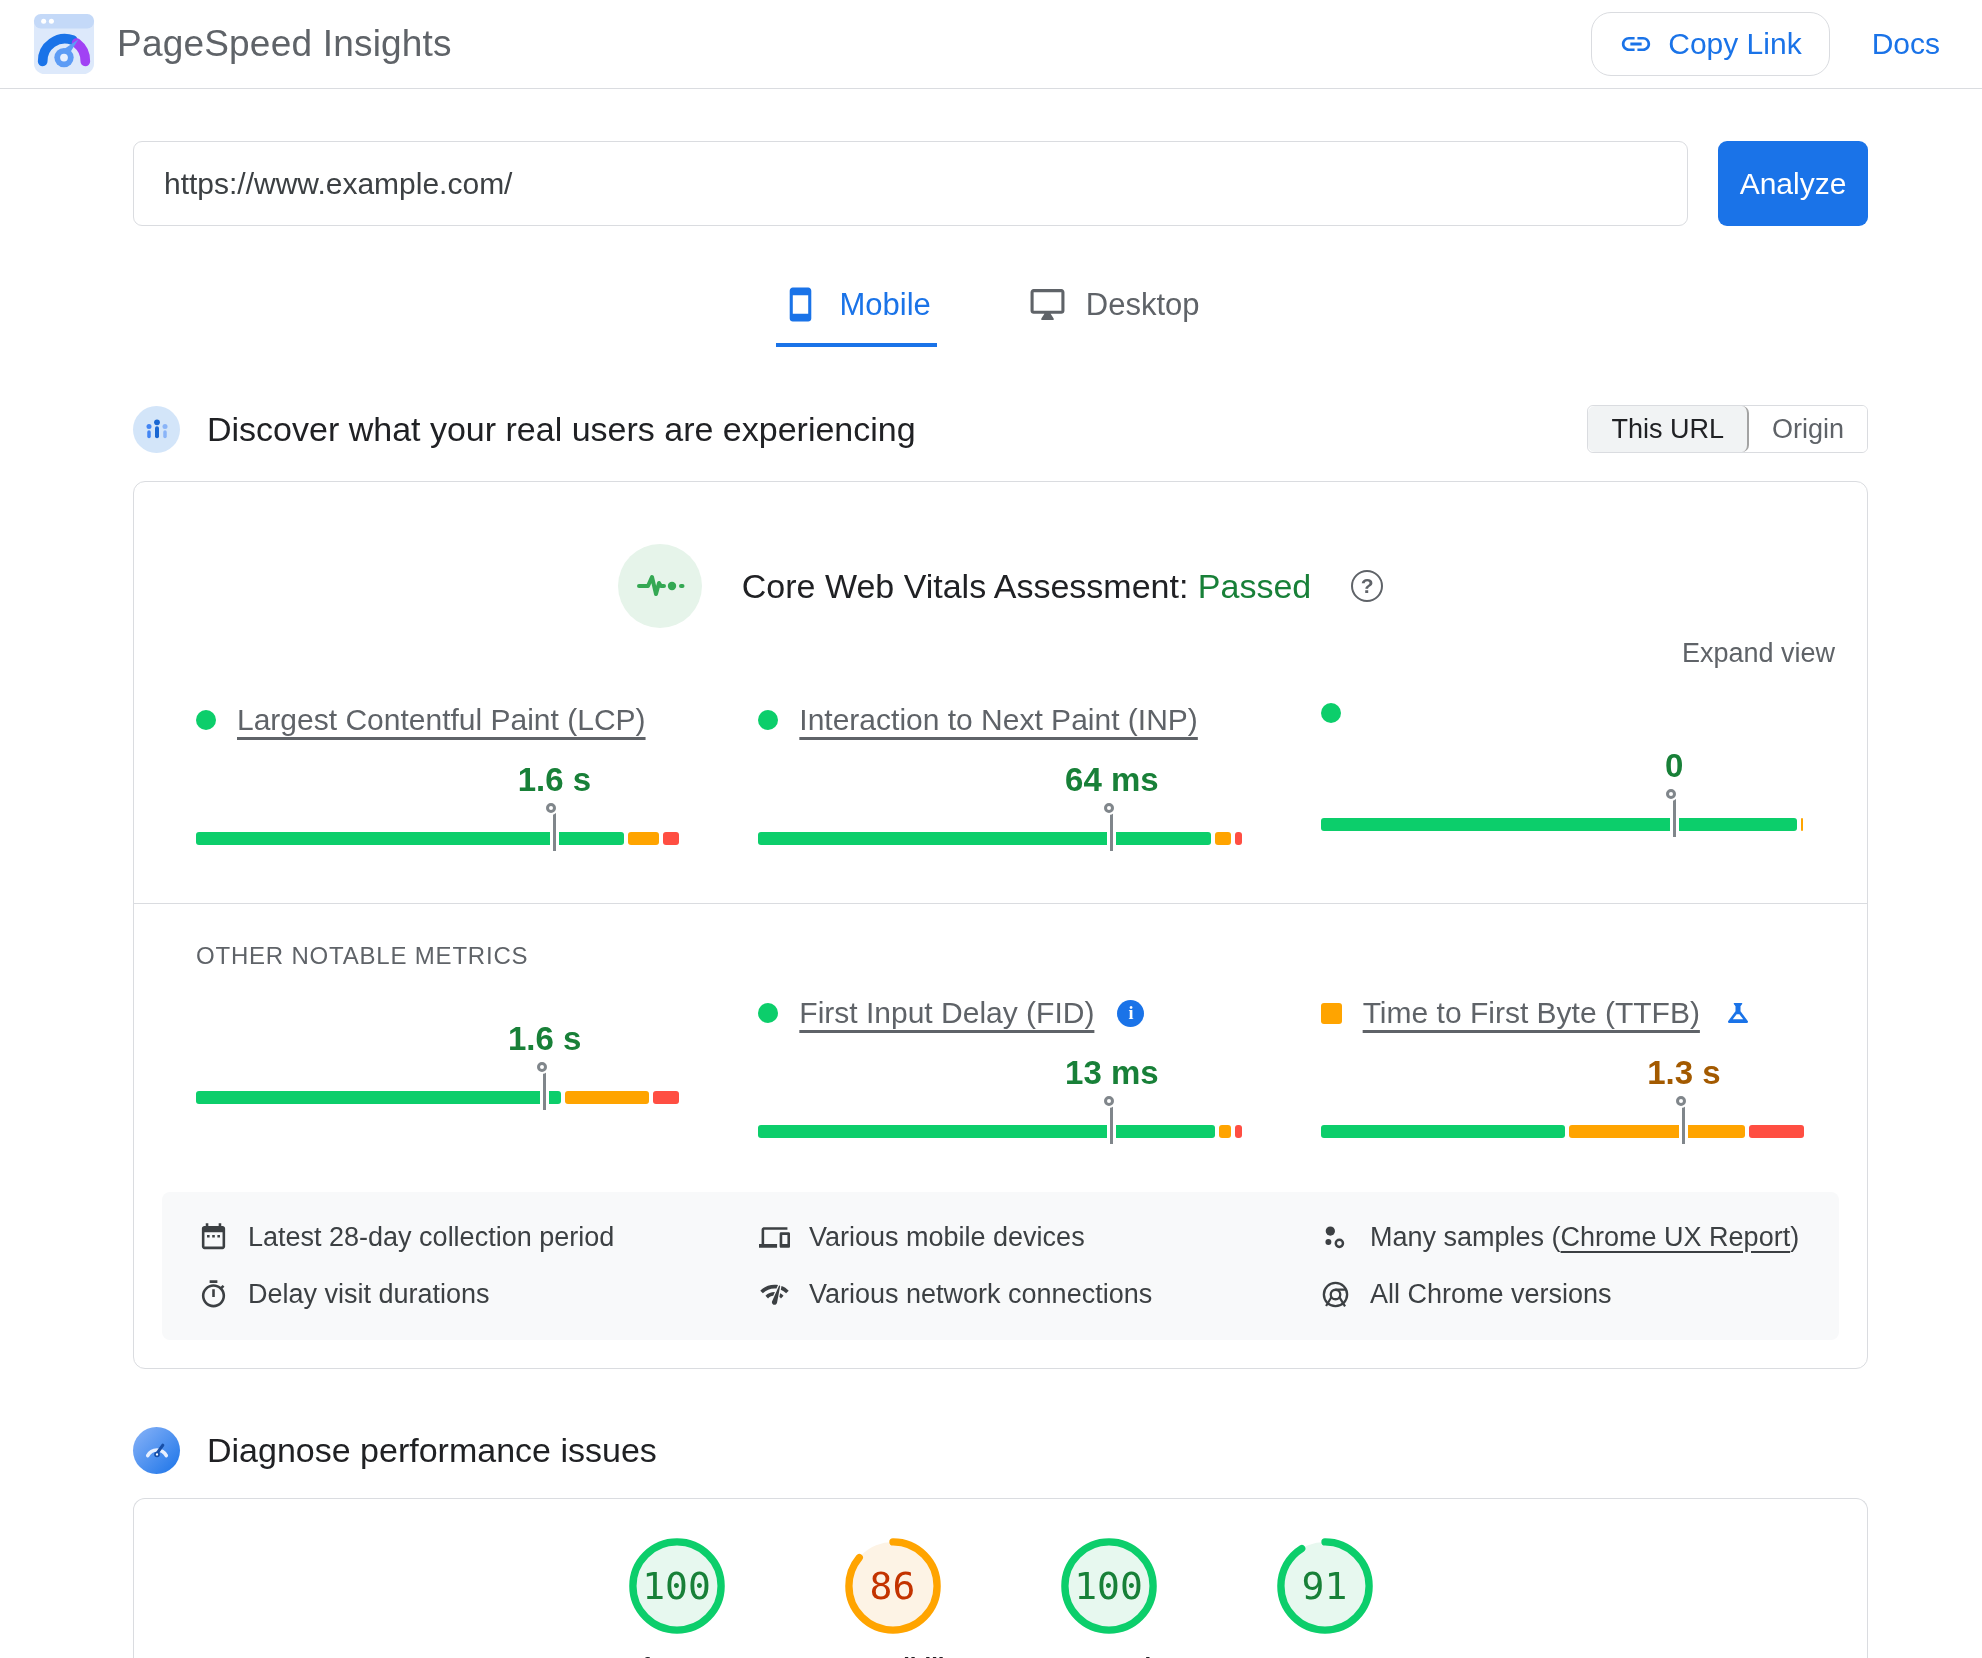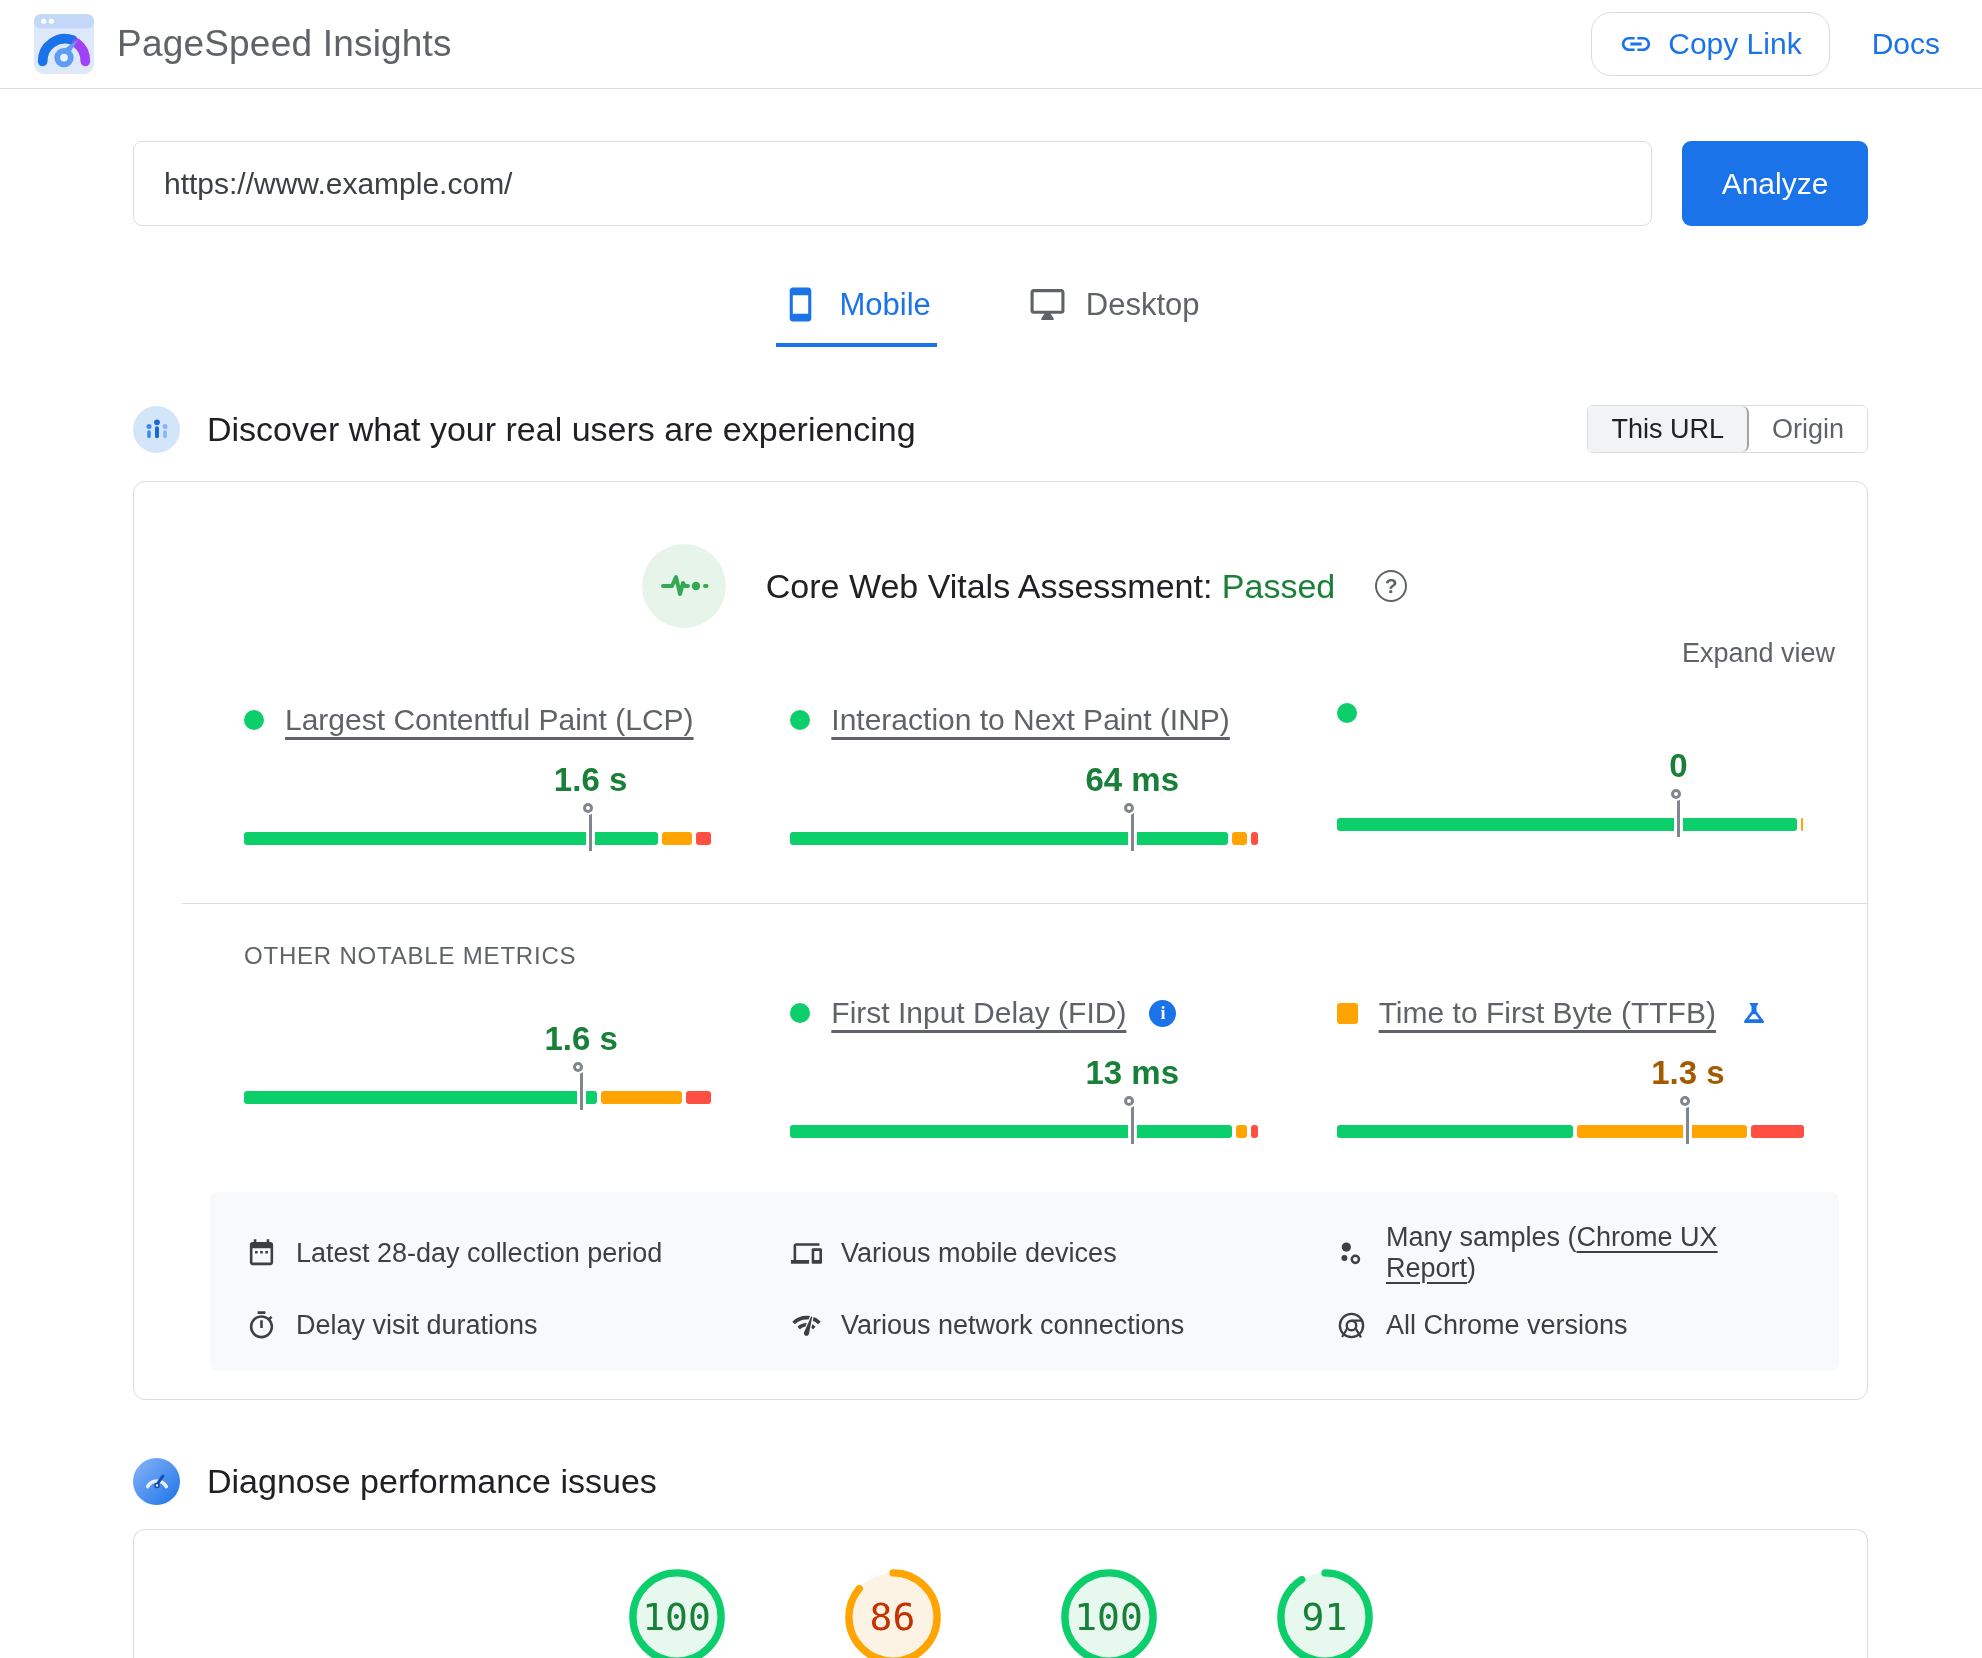--- a/index.html
+++ b/index.html
@@ -14,21 +14,21 @@
   .header-right { margin-left:auto; display:flex; align-items:center; gap:42px; }
   .copy-link-btn { display:flex; align-items:center; gap:15px; height:64px; padding:0 27px;
     border:1px solid #dadce0; border-radius:20px; background:#fff; cursor:pointer;
     color:#1a73e8; font-size:30px; font-weight:500; font-family:inherit; }
   .docs-link { color:#1a73e8; font-size:30px; font-weight:500; text-decoration:none; margin-right:6px; }
 
   
   .url-row { display:flex; gap:30px; margin:52px 114px 0 133px; }
   .url-input { flex:1; height:85px; border:1px solid #dadce0; border-radius:9px;
     font-size:30px; color:#3c4043; padding:0 30px; font-family:inherit; outline:none; }
-  .analyze-btn { width:186px; height:85px; background:#1a73e8; border:none; border-radius:9px;
+  .analyze-btn { width:150px; height:85px; background:#1a73e8; border:none; border-radius:9px;
     color:#fff; font-size:30px; font-weight:500; font-family:inherit; cursor:pointer; }
 
   
   .strategy-tabs { display:flex; justify-content:center; gap:86px; margin-top:50px; }
   .tab { display:flex; align-items:center; gap:20px; font-size:31px; padding:10px 6px 20px;
     text-decoration:none; color:#5f6368; border-bottom:4px solid transparent; cursor:pointer; }
   .tab.active { color:#1a73e8; font-weight:500; border-bottom-color:#1a73e8; }
   .tab svg { width:37px; height:37px; }
 
   
@@ -38,21 +38,21 @@
   .users-icon-bg { background:#d3e5f9; }
   .gauge-icon-bg { background:linear-gradient(135deg,#8ab4f8,#1a73e8); }
   .section-title { font-size:34px; font-weight:500; color:#202124; margin-left:27px; }
 
   .scope-toggle { margin-left:auto; display:flex; border:1px solid #dadce0; border-radius:6px;
     overflow:hidden; height:48px; font-size:27px; }
   .scope-opt { display:flex; align-items:center; padding:0 23px; cursor:pointer; background:#fff; color:#5f6368; }
   .scope-opt.selected { background:#f1f3f4; color:#202124; border-right:2px solid #a3a3a3;border-radius:7px; }
 
   
-  .card { margin:28px 114px 0 133px; border:1px solid #dadce0; border-radius:12px; background:#fff;padding-left:48px; }
+  .card { margin:28px 114px 0 133px; border:1px solid #dadce0; border-radius:12px; background:#fff; }
   .cwv-head { display:flex; align-items:center; justify-content:center; gap:40px; padding-top:62px; }
   .pulse-circle { width:84px; height:84px; border-radius:50%; background:#e6f4ea;
     display:flex; align-items:center; justify-content:center; }
   .cwv-title { font-size:34px; font-weight:500; color:#202124; }
   .cwv-passed { color:#188038; }
   .help-icon { width:32px; height:32px; border:2.5px solid #5f6368; border-radius:50%;
     color:#5f6368; font-size:21px; font-weight:700; display:flex; align-items:center;
     justify-content:center; cursor:pointer; }
   .expand-row { text-align:right; padding:10px 32px 0 0; }
   .expand-link { font-size:27px; color:#5f6368; cursor:pointer; }

